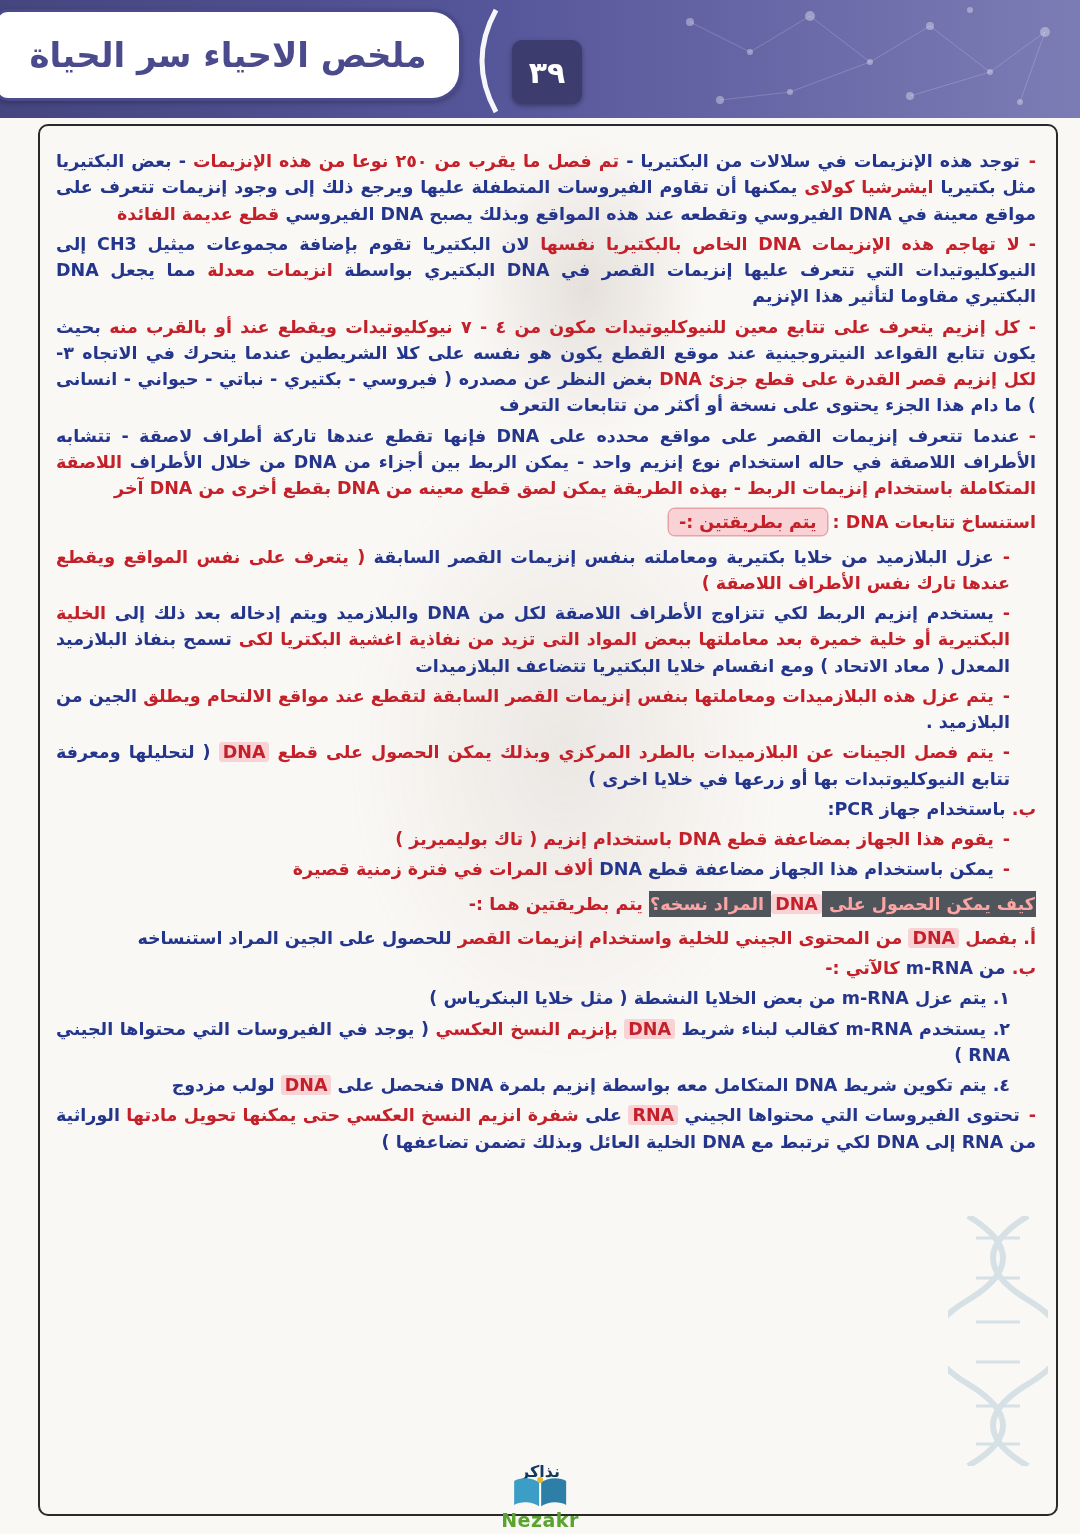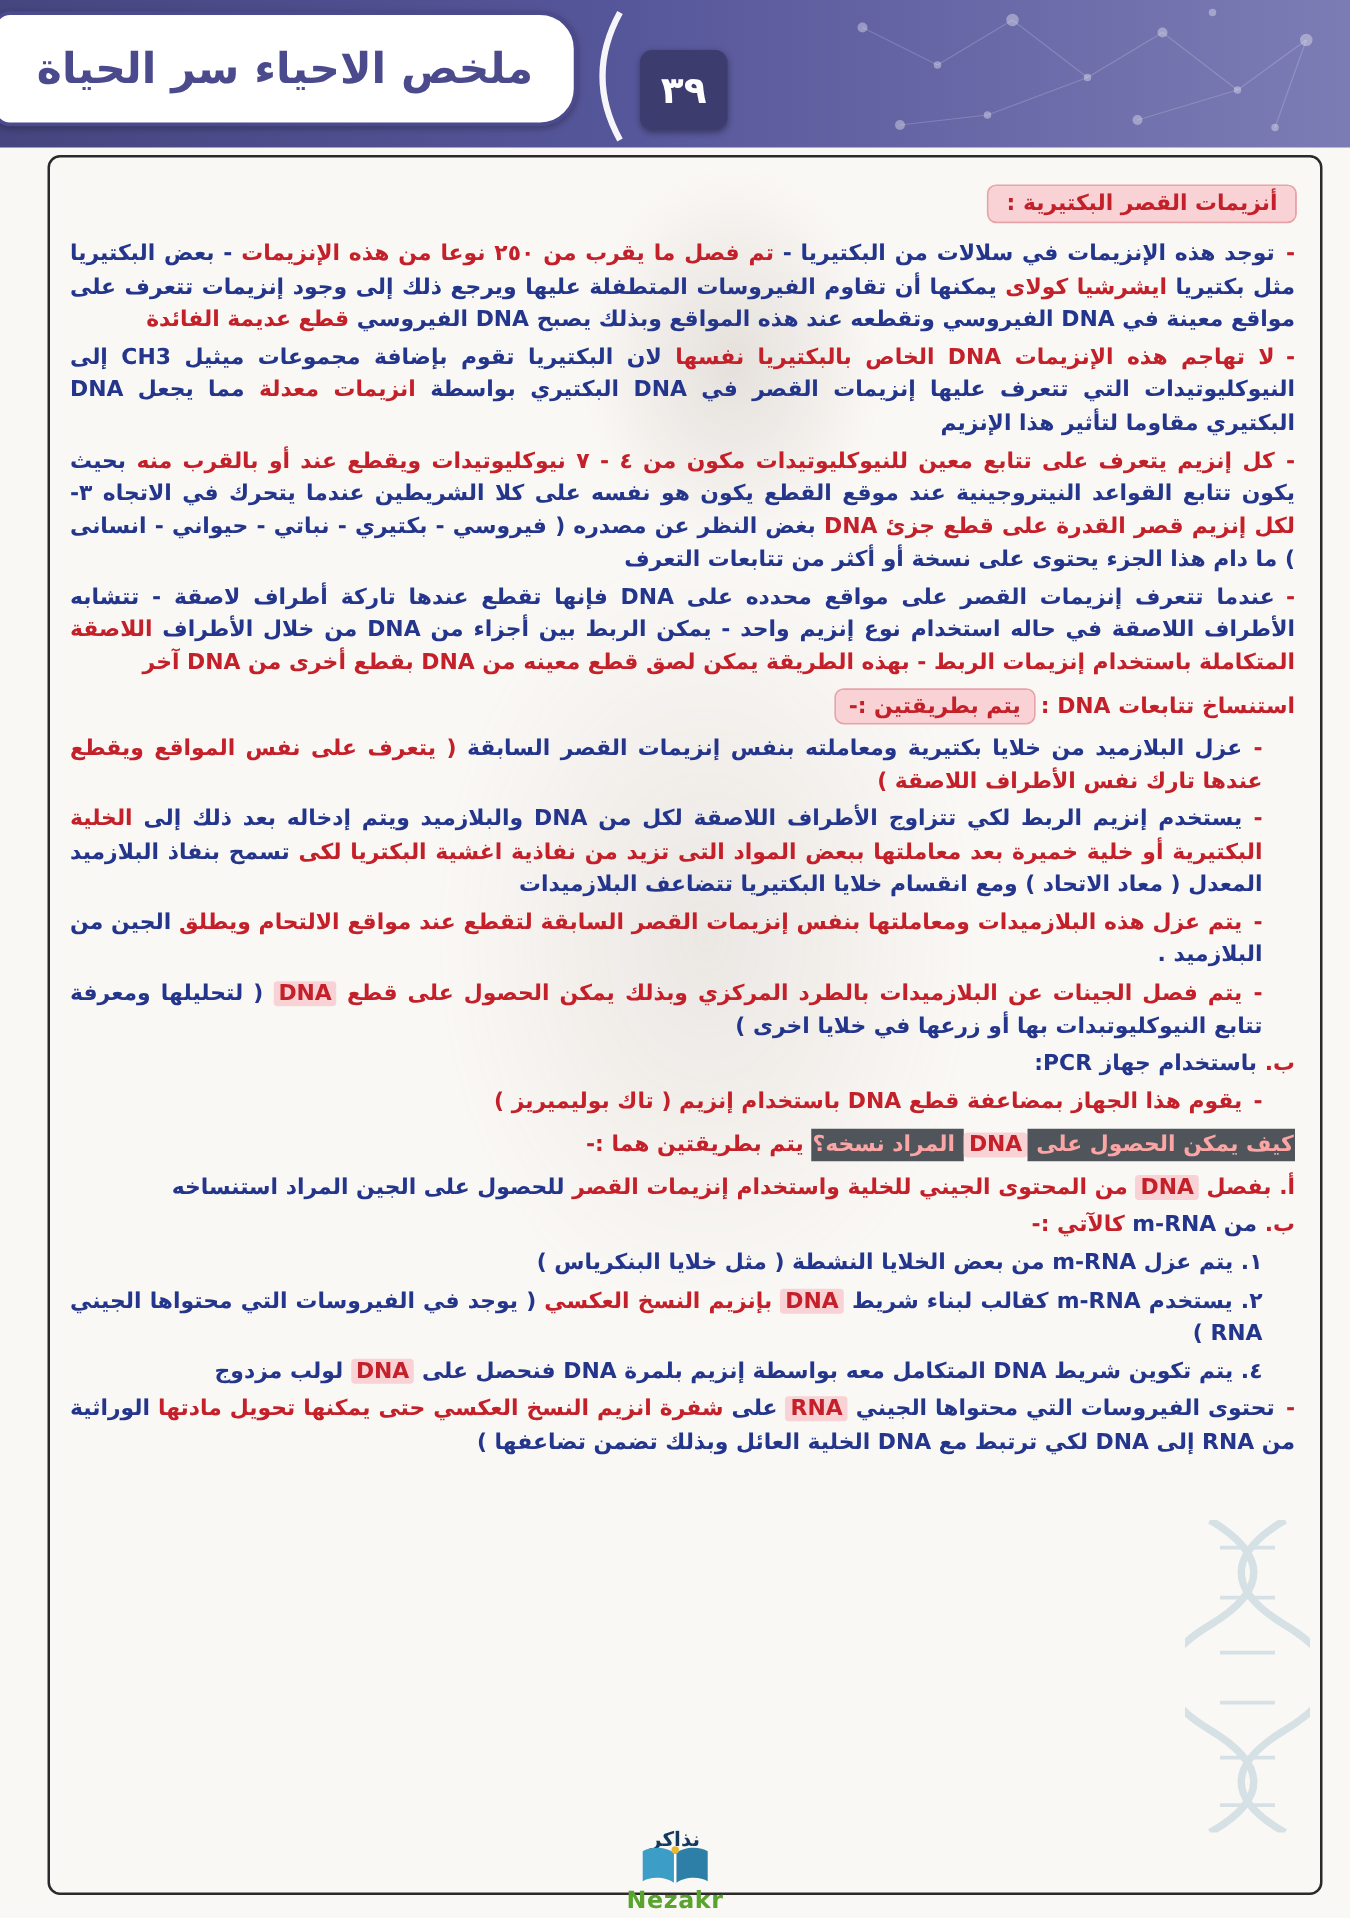--- a/index.html
+++ b/index.html
@@ -129,32 +129,32 @@
     <g stroke="#9dbccd" stroke-width="3">
       <line x1="28" y1="22" x2="72" y2="22"></line>
         <line x1="28" y1="62" x2="72" y2="62"></line>
       <line x1="28" y1="106" x2="72" y2="106"></line>
         <line x1="28" y1="146" x2="72" y2="146"></line>
       <line x1="28" y1="190" x2="72" y2="190"></line>
         <line x1="28" y1="228" x2="72" y2="228"></line>
     </g>
   </svg>
   <div class="blocks">
-      <p class="block badge"><span class="seg-r">أنزيمات القصر البكتيرية :</span></p>
       <p class="block bullet"><span class="marker">-</span><span class="seg-b">توجد هذه الإنزيمات في سلالات من البكتيريا - </span><span class="seg-r">تم فصل ما يقرب من ٢٥٠ نوعا من هذه الإنزيمات</span><span class="seg-b"> - بعض البكتيريا مثل بكتيريا </span><span class="seg-r">ايشرشيا كولاى</span><span class="seg-b"> يمكنها أن تقاوم الفيروسات المتطفلة عليها ويرجع ذلك إلى وجود إنزيمات تتعرف على مواقع معينة في DNA الفيروسي وتقطعه عند هذه المواقع وبذلك يصبح DNA الفيروسي </span><span class="seg-r">قطع عديمة الفائدة</span></p>
       <p class="block bullet"><span class="marker">-</span><span class="seg-r">لا تهاجم هذه الإنزيمات DNA الخاص بالبكتيريا نفسها </span><span class="seg-b">لان البكتيريا تقوم بإضافة مجموعات ميثيل CH3 إلى النيوكليوتيدات التي تتعرف عليها إنزيمات القصر في DNA البكتيري بواسطة </span><span class="seg-r">انزيمات معدلة</span><span class="seg-b"> مما يجعل DNA البكتيري مقاوما لتأثير هذا الإنزيم</span></p>
       <p class="block bullet"><span class="marker">-</span><span class="seg-r">كل إنزيم يتعرف على تتابع معين للنيوكليوتيدات مكون من ٤ - ٧ نيوكليوتيدات ويقطع عند أو بالقرب منه</span><span class="seg-b"> بحيث يكون تتابع القواعد النيتروجينية عند موقع القطع يكون هو نفسه على كلا الشريطين عندما يتحرك في الاتجاه ٣- </span><span class="seg-r">لكل إنزيم قصر القدرة على قطع جزئ DNA</span><span class="seg-b"> بغض النظر عن مصدره ( فيروسي - بكتيري - نباتي - حيواني - انسانى ) ما دام هذا الجزء يحتوى على نسخة أو أكثر من تتابعات التعرف</span></p>
       <p class="block bullet"><span class="marker">-</span><span class="seg-b">عندما تتعرف إنزيمات القصر على مواقع محدده على DNA فإنها تقطع عندها تاركة أطراف لاصقة - تتشابه الأطراف اللاصقة في حاله استخدام نوع إنزيم واحد - يمكن الربط بين أجزاء من DNA من خلال الأطراف </span><span class="seg-r">اللاصقة المتكاملة باستخدام إنزيمات الربط - بهذه الطريقة يمكن لصق قطع معينه من DNA بقطع أخرى من DNA آخر</span></p>
       <p class="block line"><span class="seg-r">استنساخ تتابعات DNA :  </span><span class="seg-pkb">يتم بطريقتين :-</span></p>
       <p class="block bullet ind1"><span class="marker">-</span><span class="seg-b">عزل البلازميد من خلايا بكتيرية ومعاملته بنفس إنزيمات القصر السابقة </span><span class="seg-r">( يتعرف على نفس المواقع ويقطع عندها تارك نفس الأطراف اللاصقة )</span></p>
       <p class="block bullet ind1"><span class="marker">-</span><span class="seg-b">يستخدم إنزيم الربط لكي تتزاوج الأطراف اللاصقة لكل من DNA والبلازميد ويتم إدخاله بعد ذلك إلى </span><span class="seg-r">الخلية البكتيرية أو خلية خميرة بعد معاملتها ببعض المواد التى تزيد من نفاذية اغشية البكتريا لكى </span><span class="seg-b">تسمح بنفاذ البلازميد المعدل ( معاد الاتحاد ) ومع انقسام خلايا البكتيريا تتضاعف البلازميدات</span></p>
       <p class="block bullet ind1"><span class="marker">-</span><span class="seg-r">يتم عزل هذه البلازميدات ومعاملتها بنفس إنزيمات القصر السابقة لتقطع عند مواقع الالتحام ويطلق </span><span class="seg-b">الجين من البلازميد .</span></p>
       <p class="block bullet ind1"><span class="marker">-</span><span class="seg-r">يتم فصل الجينات عن البلازميدات بالطرد المركزي وبذلك يمكن الحصول على قطع </span><span class="seg-pk">DNA</span><span class="seg-b"> ( لتحليلها ومعرفة تتابع النيوكليوتبدات بها أو زرعها في خلايا اخرى )</span></p>
       <p class="block lettered"><span class="seg-r">ب. </span><span class="seg-b">باستخدام جهاز PCR:</span></p>
       <p class="block bullet ind1"><span class="marker">-</span><span class="seg-r">يقوم هذا الجهاز بمضاعفة قطع DNA باستخدام إنزيم ( تاك بوليميريز )</span></p>
+      <p class="block bullet ind1"><span class="marker">-</span><span class="seg-b">يمكن باستخدام هذا الجهاز مضاعفة قطع DNA </span><span class="seg-r">ألاف المرات في فترة زمنية قصيرة</span></p>
       <p class="block line"><span class="seg-dk">كيف يمكن الحصول على </span><span class="seg-pk">DNA</span><span class="seg-dk"> المراد نسخه؟</span><span class="seg-b">  </span><span class="seg-r">يتم بطريقتين هما :-</span></p>
       <p class="block lettered"><span class="seg-r">أ. بفصل </span><span class="seg-pk">DNA</span><span class="seg-r"> من المحتوى الجيني للخلية واستخدام إنزيمات القصر </span><span class="seg-b">للحصول على الجين المراد استنساخه</span></p>
       <p class="block lettered"><span class="seg-r">ب. </span><span class="seg-b">من m-RNA </span><span class="seg-r">كالآتي :-</span></p>
       <p class="block numbered ind1"><span class="seg-b">١. يتم عزل m-RNA من بعض الخلايا النشطة ( مثل خلايا البنكرياس )</span></p>
       <p class="block numbered ind1"><span class="seg-b">٢. يستخدم m-RNA كقالب لبناء شريط </span><span class="seg-pk">DNA</span><span class="seg-b"> </span><span class="seg-r">بإنزيم النسخ العكسي</span><span class="seg-b"> ( يوجد في الفيروسات التي محتواها الجيني RNA )</span></p>
       <p class="block numbered ind1"><span class="seg-b">٤. يتم تكوين شريط DNA المتكامل معه بواسطة إنزيم بلمرة DNA فنحصل على </span><span class="seg-pk">DNA</span><span class="seg-b"> لولب مزدوج</span></p>
       <p class="block bullet"><span class="marker">-</span><span class="seg-b">تحتوى الفيروسات التي محتواها الجيني </span><span class="seg-pk">RNA</span><span class="seg-b"> على </span><span class="seg-r">شفرة انزيم النسخ العكسي حتى يمكنها تحويل مادتها </span><span class="seg-b">الوراثية من RNA إلى DNA لكي ترتبط مع DNA الخلية العائل وبذلك تضمن تضاعفها )</span></p>
     </div>
 </div>
 

